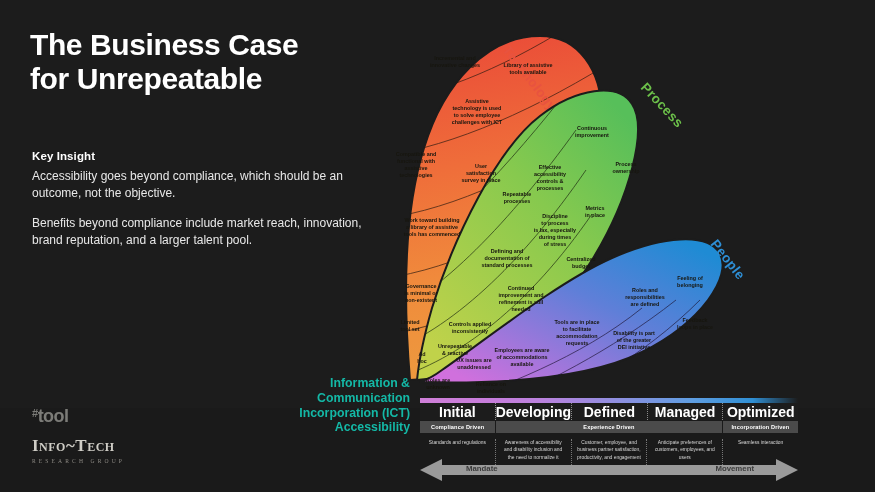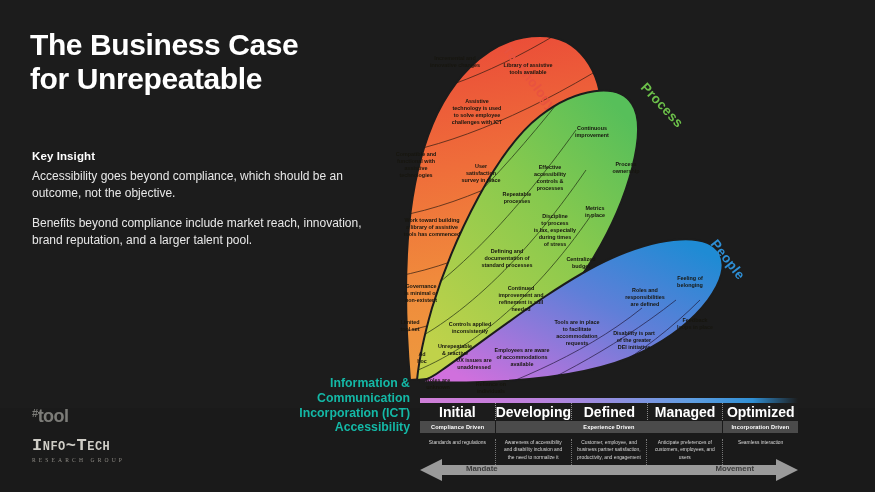--- a/index.html
+++ b/index.html
@@ -17,21 +17,21 @@
   #kitext{position:absolute;left:32px;top:168px;width:330px;
           font-size:12px;line-height:1.45;color:#e8e8e8;}
   #kitext p{margin:0 0 12px 0;}
 
   
   #logo-itrg{position:absolute;left:32px;top:406px;font-size:18px;
              font-weight:bold;color:#7c7c78;letter-spacing:-.5px;}
   #logo-itrg .hash{font-size:11px;vertical-align:5px;}
   #logo-info{position:absolute;left:32px;top:436px;}
   #logo-info .top{font-size:17px;color:#cfcdc6;letter-spacing:.5px;
-                  font-family:Liberation Mono, monospace;font-variant:small-caps;
+                  font-family:Liberation Serif, serif;font-variant:small-caps;
                   font-weight:bold;}
   #logo-info .sub{font-size:5.6px;color:#8d8a84;letter-spacing:3.1px;
                   margin-top:2px;font-family:"Liberation Serif",serif;}
 
   
   #ict{position:absolute;left:238px;top:376px;width:172px;text-align:right;
        font-size:12.3px;font-weight:bold;line-height:1.2;color:#14b8a6;}
 
   
   #diagram{position:absolute;left:380px;top:8px;width:420px;height:400px;}

